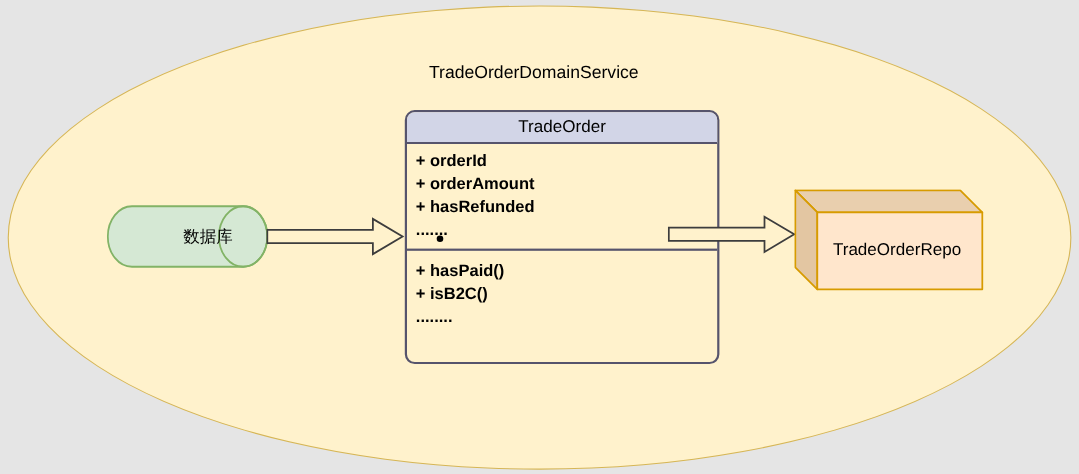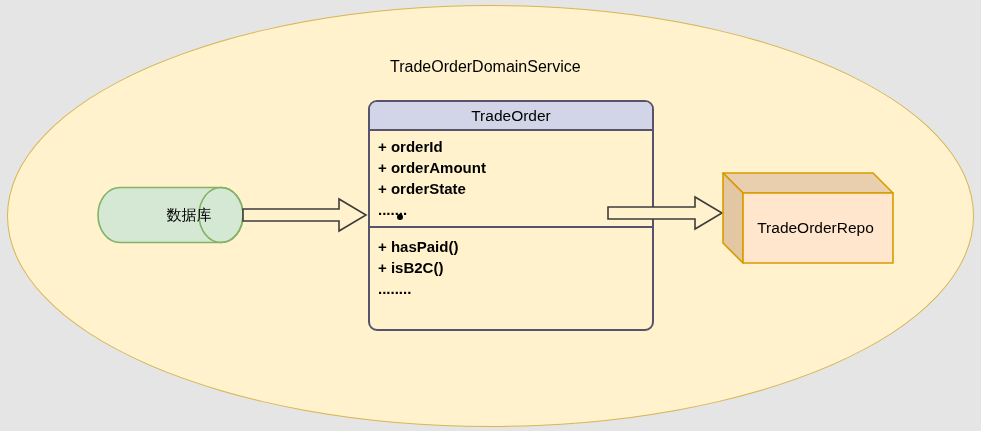--- a/index.html
+++ b/index.html
@@ -66,21 +66,21 @@
 
   <svg class="abs" style="left:242px;top:197px;" width="126" height="36">
     <polygon points="1,12 97,12 97,2 124,18 97,34 97,24 1,24" fill="#fff2cc" stroke="#3d3d3d" stroke-width="1.6" stroke-linejoin="miter"></polygon>
   </svg>
 
   <div class="class-box">
     <div class="class-header">TradeOrder</div>
     <div class="class-attrs">
       <div class="member-line">+ orderId</div>
       <div class="member-line">+ orderAmount</div>
-      <div class="member-line">+ orderState</div>
+      <div class="member-line">+ hasRefunded</div>
       <div class="member-line">.......</div>
     </div>
     <div class="class-methods">
       <div class="member-line">+ hasPaid()</div>
       <div class="member-line">+ isB2C()</div>
       <div class="member-line">........</div>
     </div>
   </div>
 
   <div class="conn-dot"></div>

